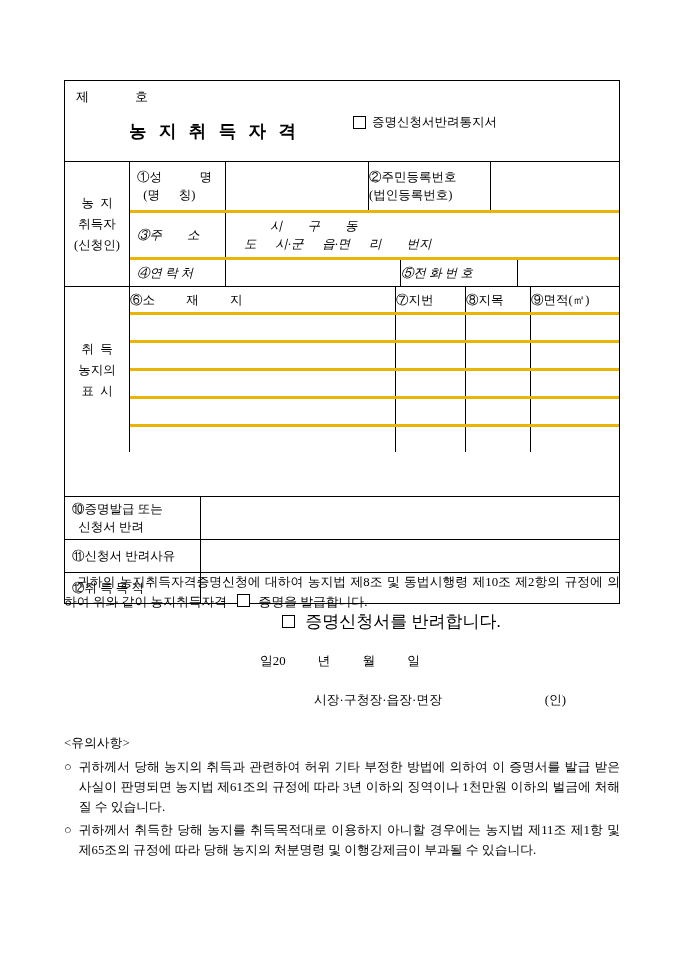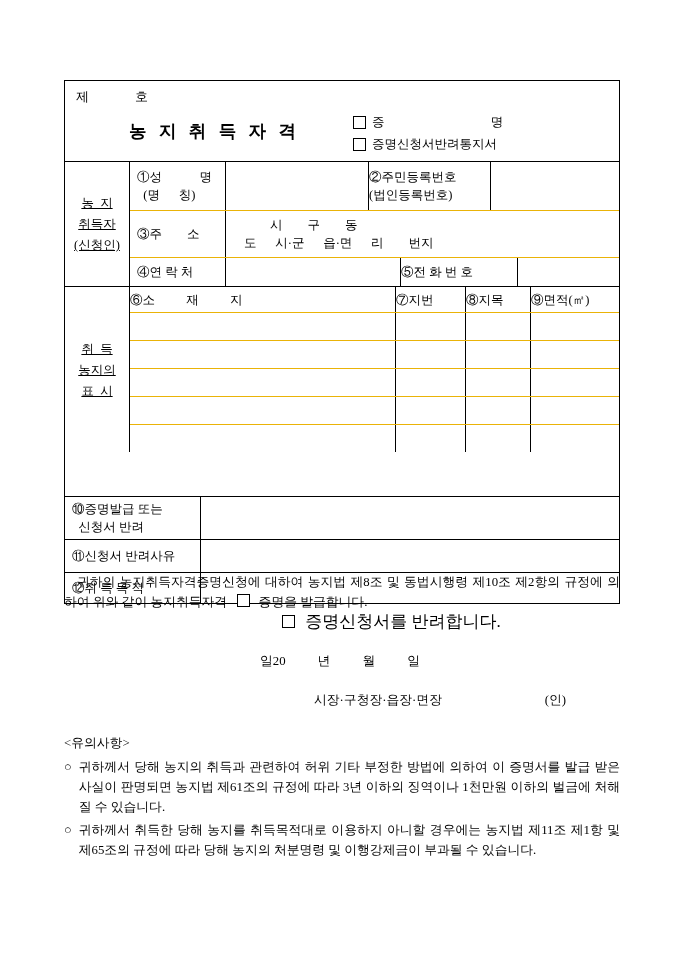--- a/index.html
+++ b/index.html
@@ -28,27 +28,27 @@
   .form-title { position: absolute; left: 64px; top: 38px; font-size: 17.5px; font-weight: bold; letter-spacing: 4px; }
   .opts { position: absolute; left: 288px; top: 30px; font-size: 12.5px; }
   .opt { display: flex; align-items: center; gap: 6px; height: 22px; }
 
   
   .sec { position: relative; }
   .side {
     position: absolute; left: 0; top: 0; bottom: 0; width: 65px;
     border-right: 1px solid #000; box-sizing: border-box;
     display: flex; flex-direction: column; align-items: center; justify-content: center;
-    gap: 3px; font-size: 12.5px; text-decoration: underline;
+    gap: 3px; font-size: 12.5px;
   }
   .rows { margin-left: 65px; }
   .grow { display: grid; box-sizing: border-box; font-size: 12.5px; }
   .grow > div { box-sizing: border-box; display: flex; flex-direction: column; justify-content: center; }
   .grow > div + div { border-left: 1px solid #000; }
-  .grow + .grow { border-top: 1px solid #eab308; }
+  .grow + .grow { border-top: 3px solid #eab308; font-style: italic; }
   .lab { padding-left: 7px; }
   .cen { align-items: flex-start; }
 
   .r-name    { grid-template-columns: 95px 143px 122px auto; height: 48px; }
   .r-addr    { grid-template-columns: 95px auto; height: 47px; }
   .r-contact { grid-template-columns: 95px 175px 117px auto; height: 29px; }
   .addr1 { padding-left: 44px; }
   .addr2 { padding-left: 18px; }
 
   .sec-farm { border-top: 1px solid #000; }
@@ -99,24 +99,20 @@
 
   <div class="form-box">
 
     <div class="hdr">
       <div class="doc-no">
         <span class="pre">제</span>
         <span class="pre">호</span>
       </div>
       <div class="form-title pre">농 지 취 득 자 격</div>
       <div class="opts">
-        <div class="opt">
-          <span class="cb"></span>
-          <span class="pre">증                                  명</span>
-        </div>
         <div class="opt">
           <span class="cb"></span>
           <span class="pre">증명신청서반려통지서</span>
         </div>
       </div>
     </div>
 
     <div class="sec">
       <div class="side">
         <div class="pre tline">농  지</div>

